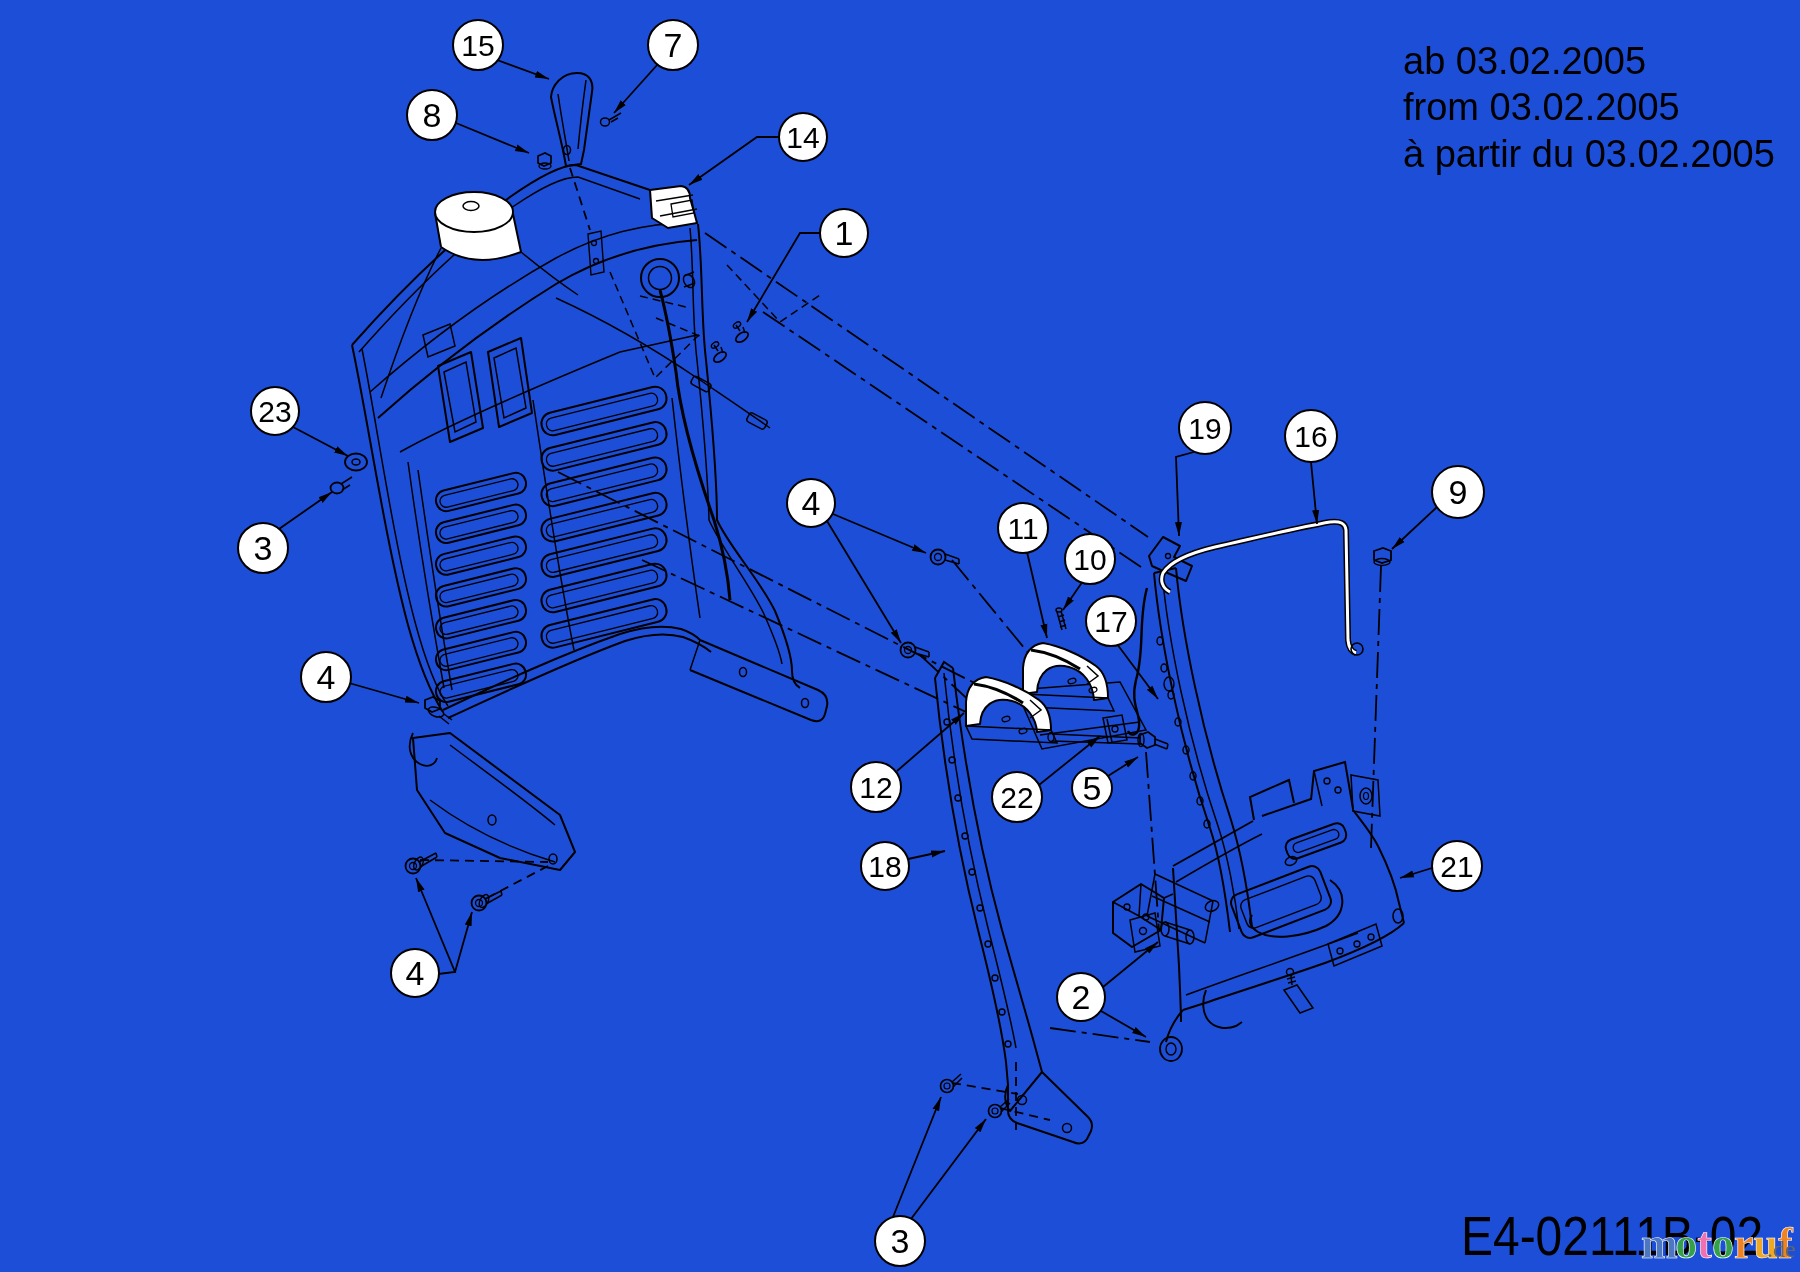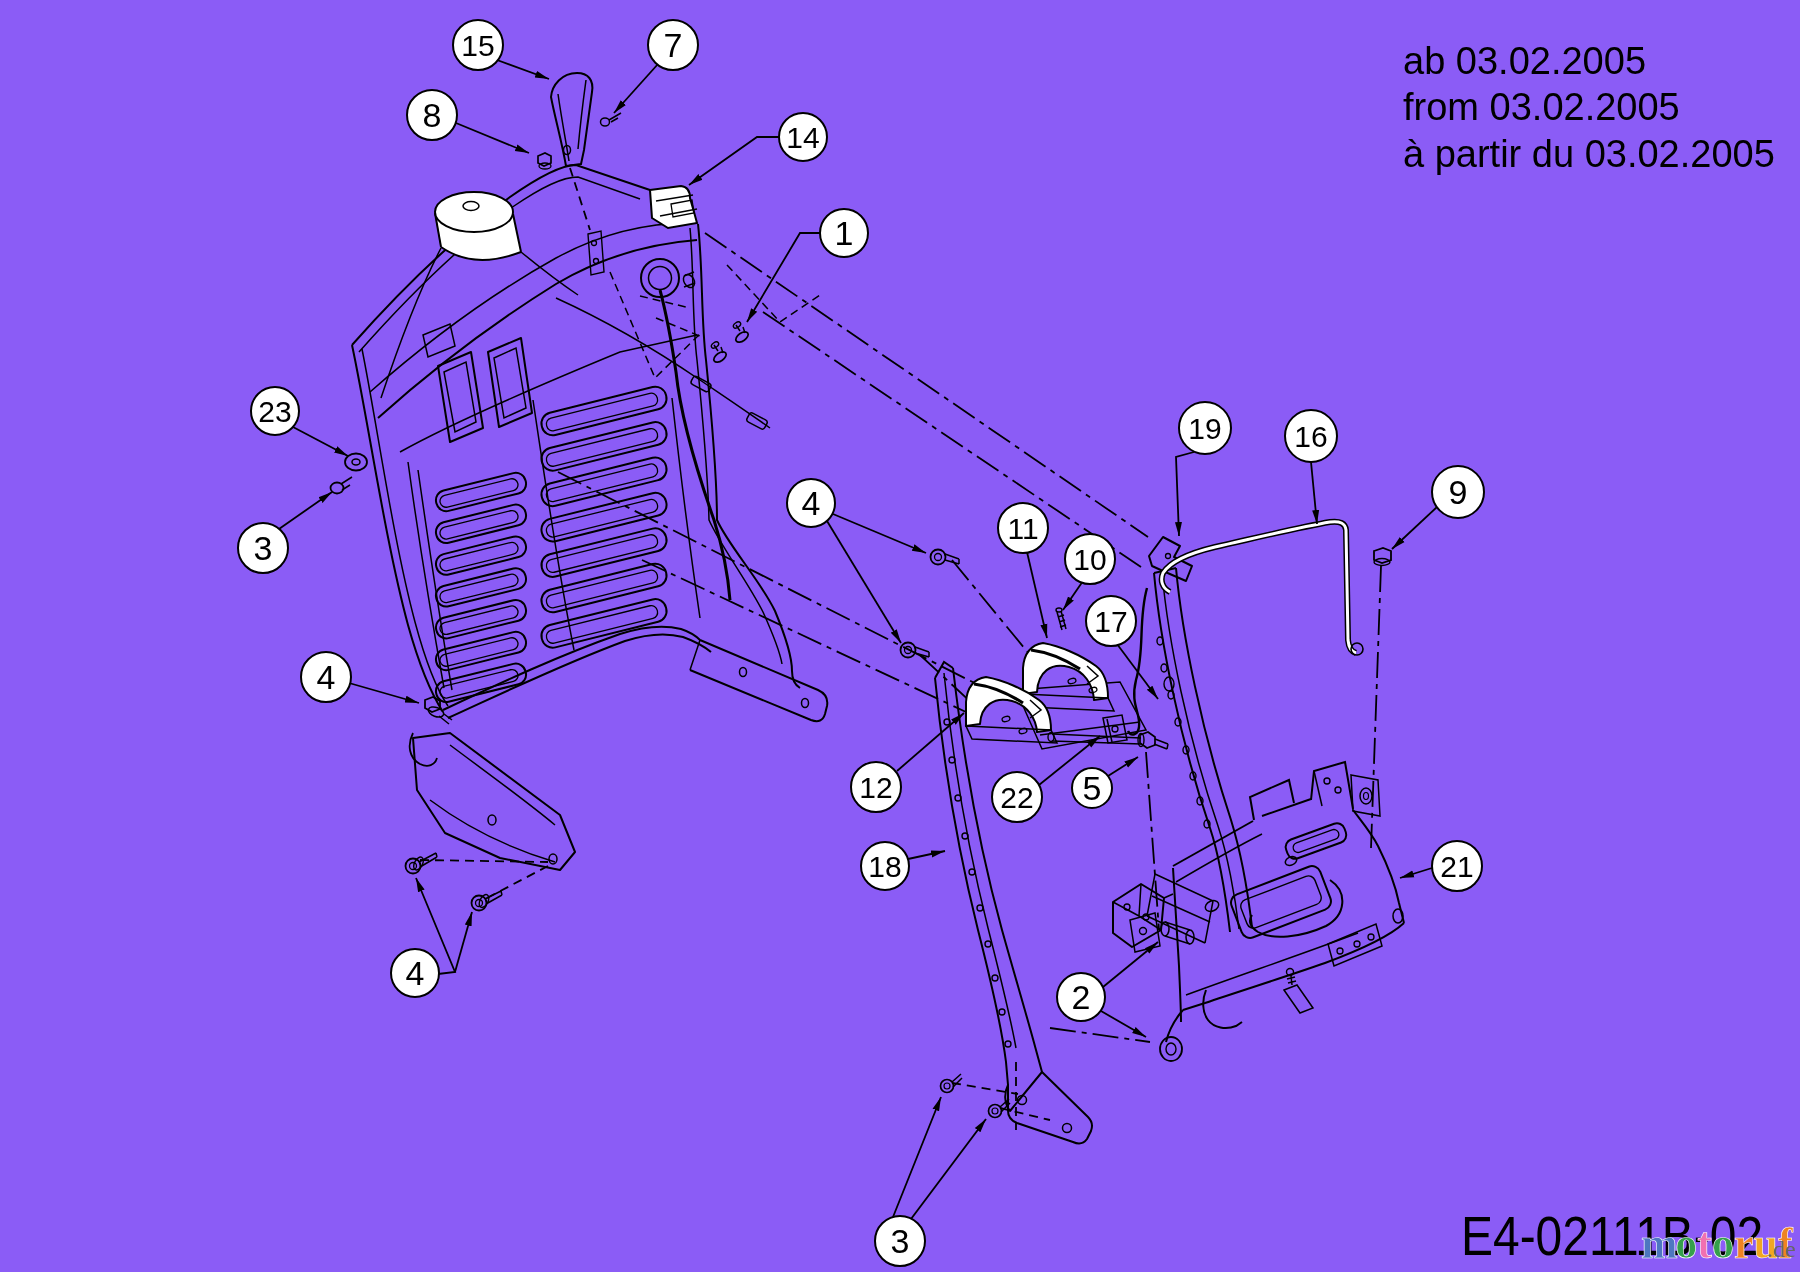--- a/index.html
+++ b/index.html
@@ -1,15 +1,15 @@
 <!DOCTYPE html>
 <html><head><meta charset="utf-8"><title>E4-02111B-02</title>
 <style>
 html,body{margin:0;padding:0;background:#ffffff;}
-#page{position:relative;width:1800px;height:1272px;background:#8b5cf6;overflow:hidden;-webkit-font-smoothing:antialiased;}
+#page{position:relative;width:1800px;height:1272px;background:#1d4ed8;overflow:hidden;-webkit-font-smoothing:antialiased;}
 text{-webkit-font-smoothing:antialiased;}
 </style></head>
 <body>
 <div id="page">
 <svg width="1800" height="1272" viewBox="0 0 1800 1272">
 <defs>
 <marker id="ah" orient="auto" markerUnits="userSpaceOnUse" markerWidth="16" markerHeight="10" refX="14" refY="5">
 <path d="M0,1.5 L14,5 L0,8.5 Z" fill="#000"></path>
         </marker>
 </defs>

